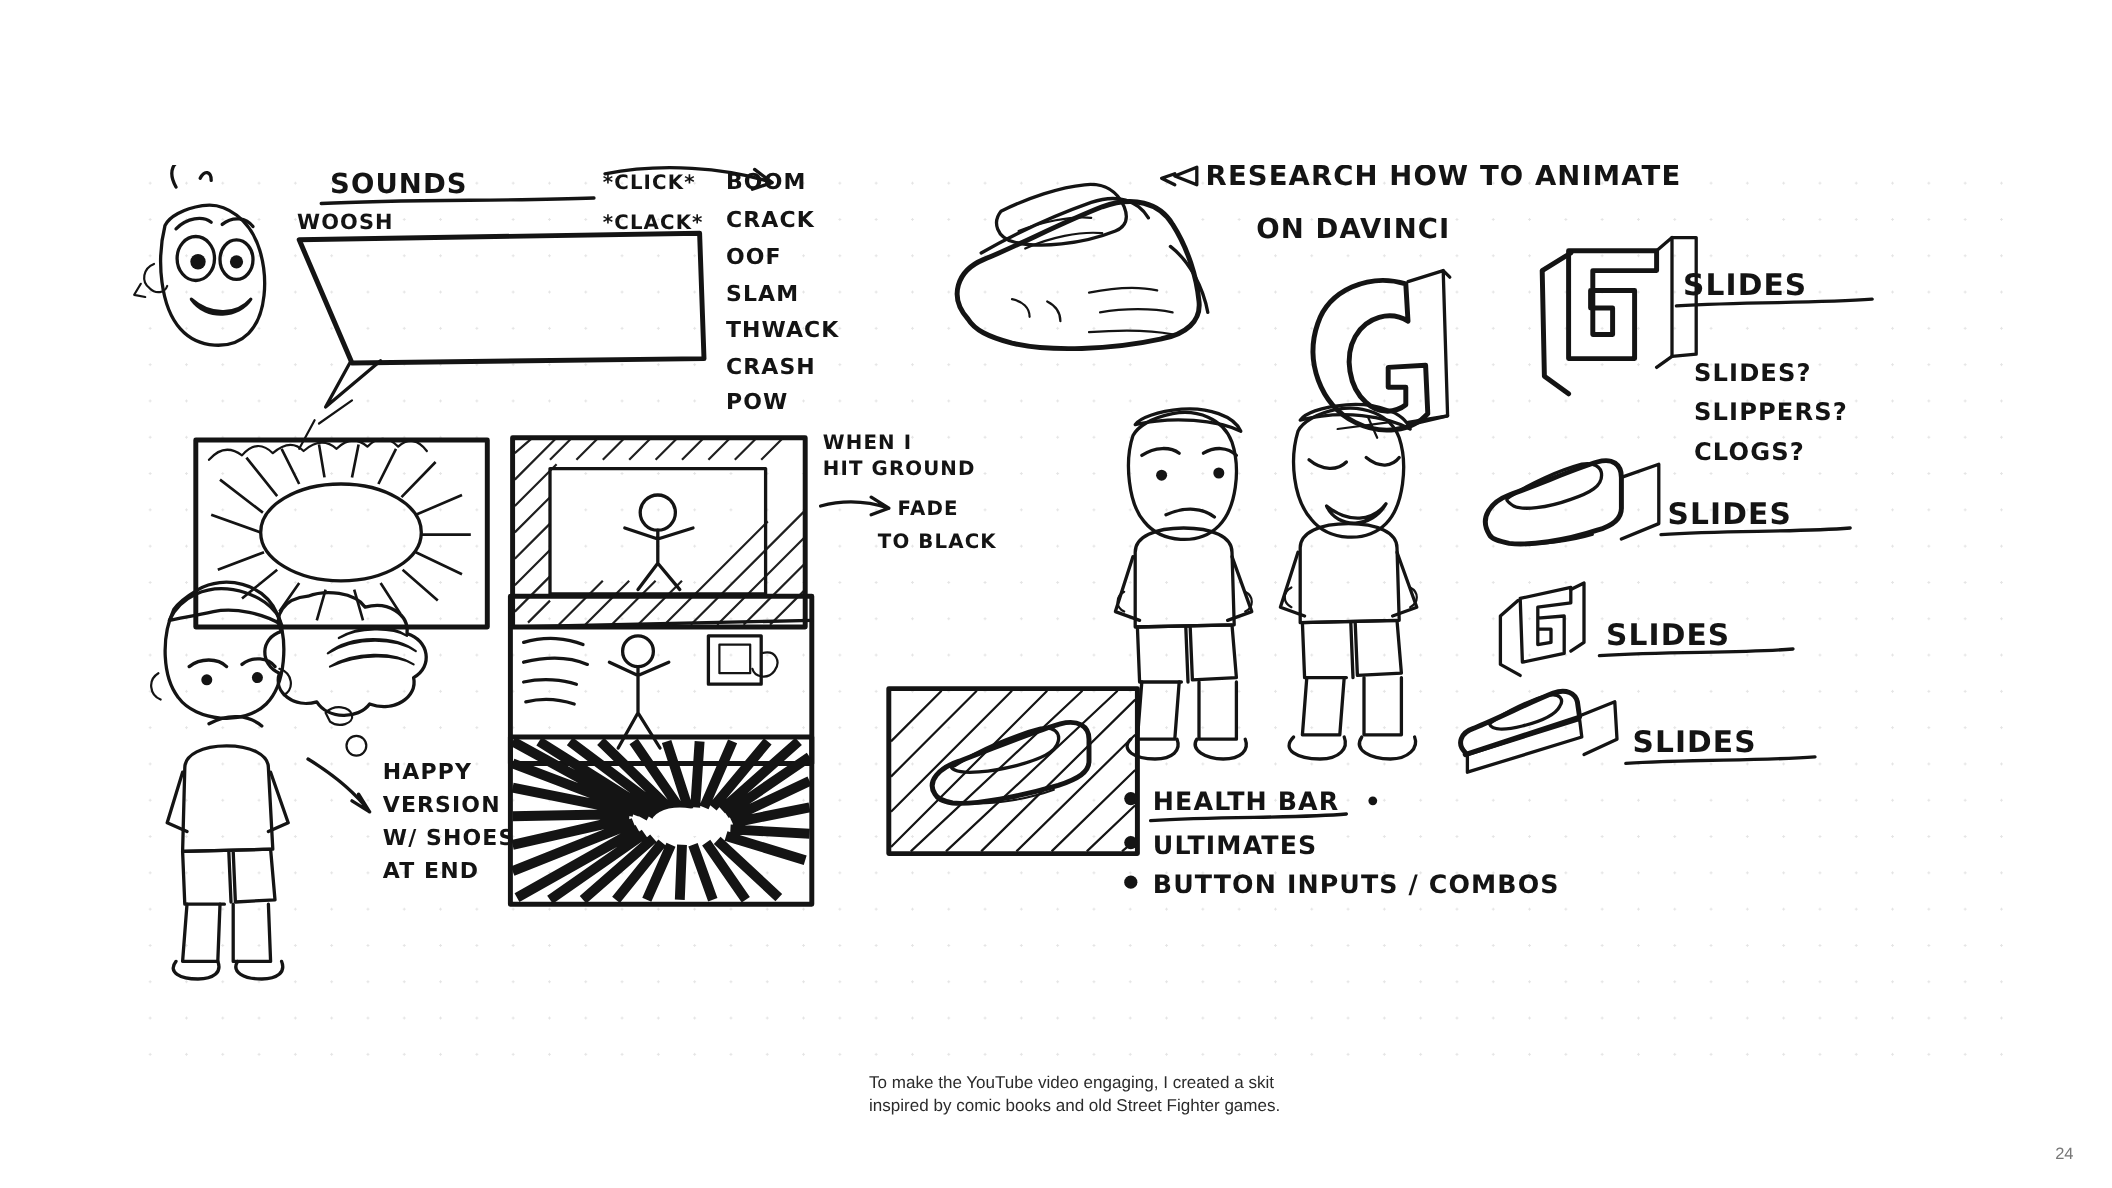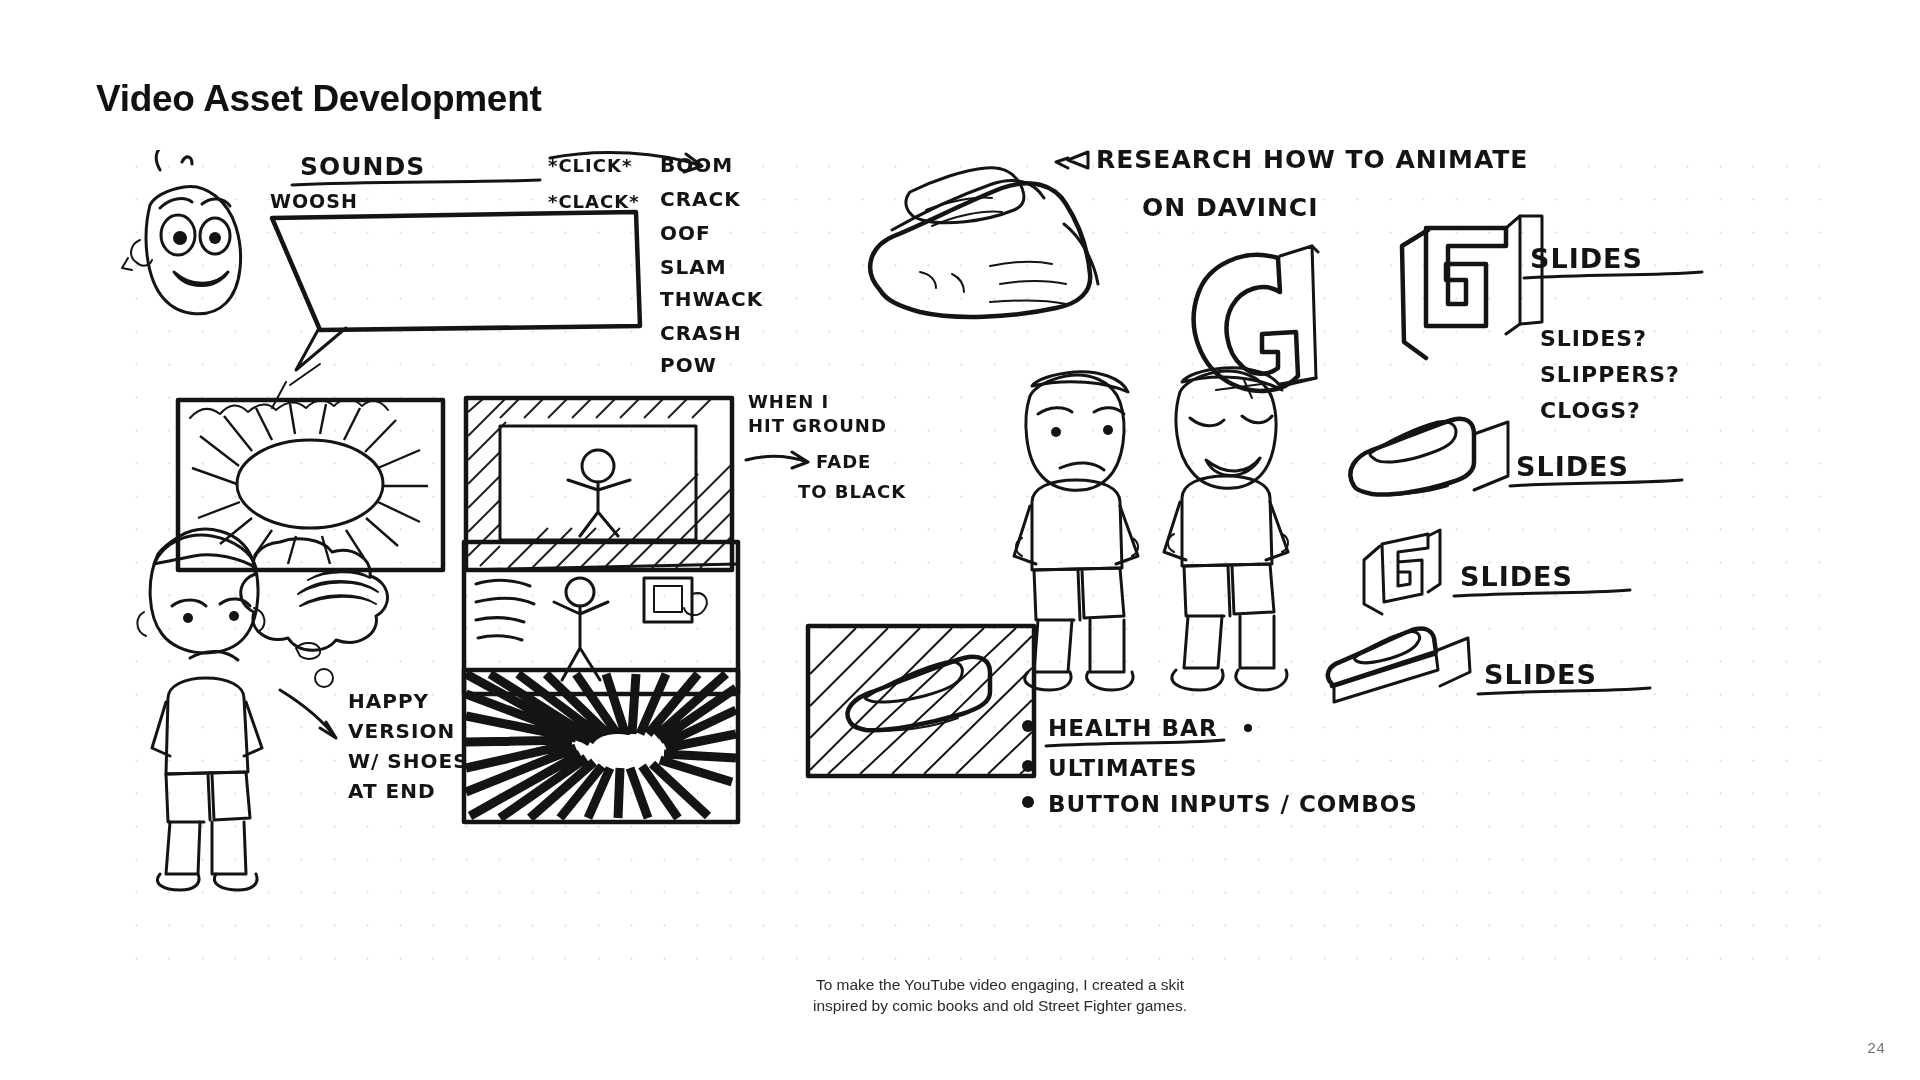--- a/index.html
+++ b/index.html
@@ -38,29 +38,27 @@
     text-align: right;
   }
   .caption {
     position: absolute;
     left: 790px;
     top: 975px;
     width: 420px;
     font-size: 15.5px;
     line-height: 1.35;
     color: #2b2b2b;
-    text-align: center;
   }
   .page-number {
     position: absolute;
     right: 35px;
     bottom: 22px;
     font-size: 15px;
     color: #777777;
-    font-family: Liberation Mono, monospace;
   }
   svg.sketch {
     display: block;
     width: 1720px;
     height: 820px;
   }
   .ink {
     fill: none;
     stroke: #141414;
     stroke-linecap: round;
@@ -85,21 +83,20 @@
     background-image: radial-gradient(#cfcfcf 1.1px, transparent 1.2px);
     background-size: 33px 33px;
     opacity: 0.55;
   }
 </style>
 </head>
 <body>
 
 <div class="slide">
 
-  <div class="page-title">Video Asset Development</div>
 
   <div class="dots"></div>
 
   <div class="sketch-area">
     <svg class="sketch" viewBox="0 0 1720 820" xmlns="http://www.w3.org/2000/svg">
 
       <g>
         <path class="ink ink-med" d="M40 20 c-8 -14 -2 -26 8 -22 M62 12 c4 -8 10 -6 10 2"></path>
         <path class="ink ink-med" d="M30 55 c-8 32 -4 74 14 94 c16 18 46 20 62 4 c16 -16 18 -50 10 -76 c-8 -26 -30 -44 -52 -40 c-18 3 -30 10 -34 18z"></path>
         <ellipse class="ink ink-med" cx="58" cy="85" rx="17" ry="20"></ellipse>

